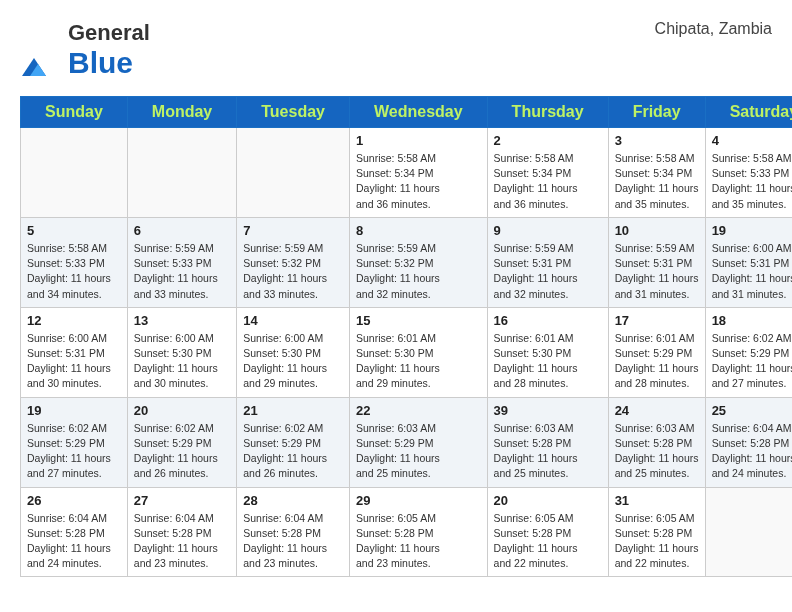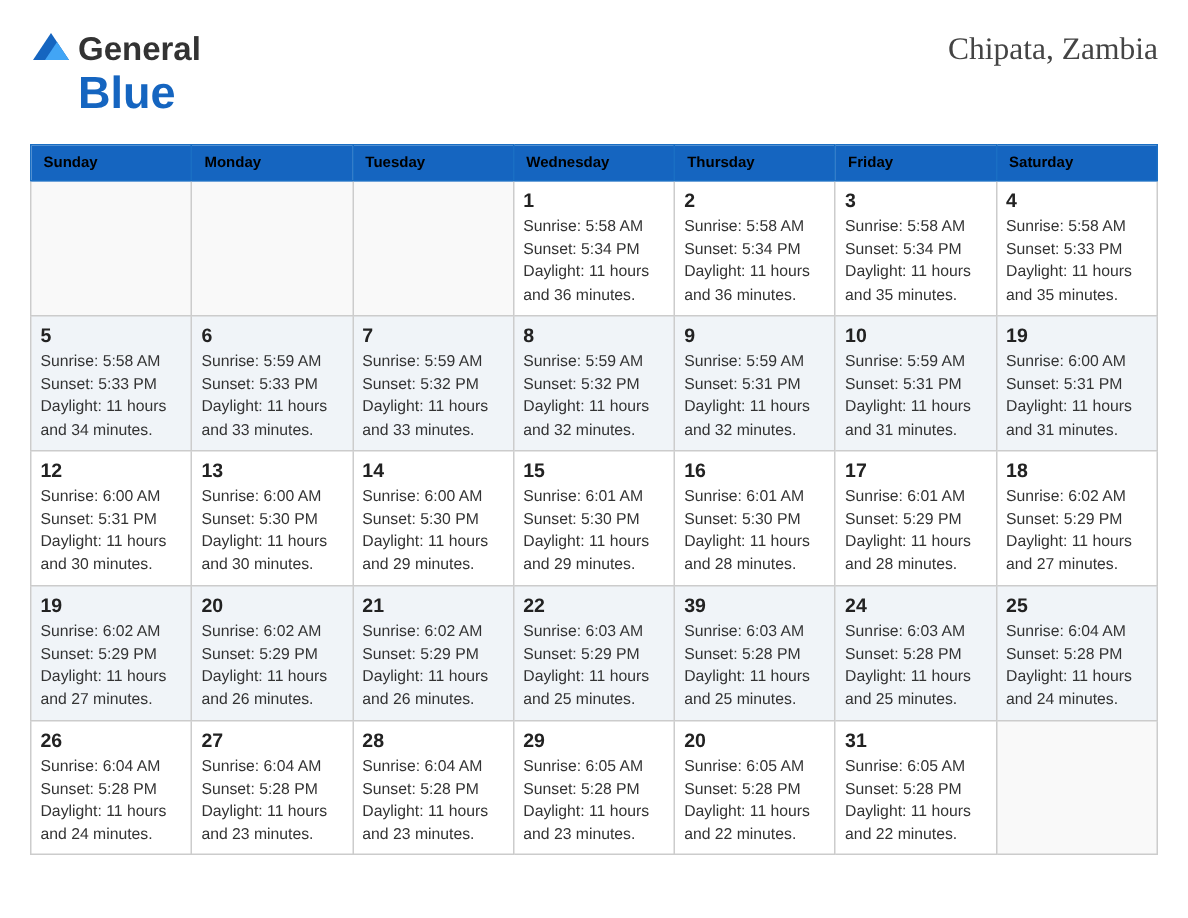--- a/index.html
+++ b/index.html
@@ -11,22 +11,22 @@
       padding: 20px;
     }
     .header {
       display: flex;
       justify-content: space-between;
       align-items: flex-start;
       margin-bottom: 16px;
     }
     .logo {
       display: flex;
-      align-items: flex-start;
-      gap: 4px;
+      align-items: flex-end;
+      gap: 20px;
     }
     .logo-text-general {
       font-size: 22px;
       font-weight: bold;
       color: #333;
     }
     .logo-text-blue {
       font-size: 30px;
       font-weight: bold;
       color: #1565c0;
@@ -38,35 +38,34 @@
     .title-block {
       text-align: right;
     }
     .title-month {
       font-size: 36px;
       font-weight: bold;
       color: #222;
       line-height: 1.1;
     }
     .title-location {
-      font-size: 21px;
+      font-size: 16px;
       color: #444;
-      font-family: Liberation Serif, serif;
     }
     .calendar {
       width: 100%;
       border-collapse: collapse;
       border: 1px solid #ccc;
     }
     .calendar th {
       background-color: #1565c0;
-      color: #000000;
-      font-size: 10px;
-      font-weight: bold;
-      padding: 6px 8px;
+      color: #bef264;
+      font-size: 16px;
+      font-weight: bold;
+      padding: 6px 24px;
       text-align: left;
       border: 1px solid #1a6fc4;
     }
     .calendar td {
       vertical-align: top;
       border: 1px solid #ccc;
       padding: 5px 6px;
       width: calc(100% / 7);
       min-height: 80px;
       font-size: 11px;

